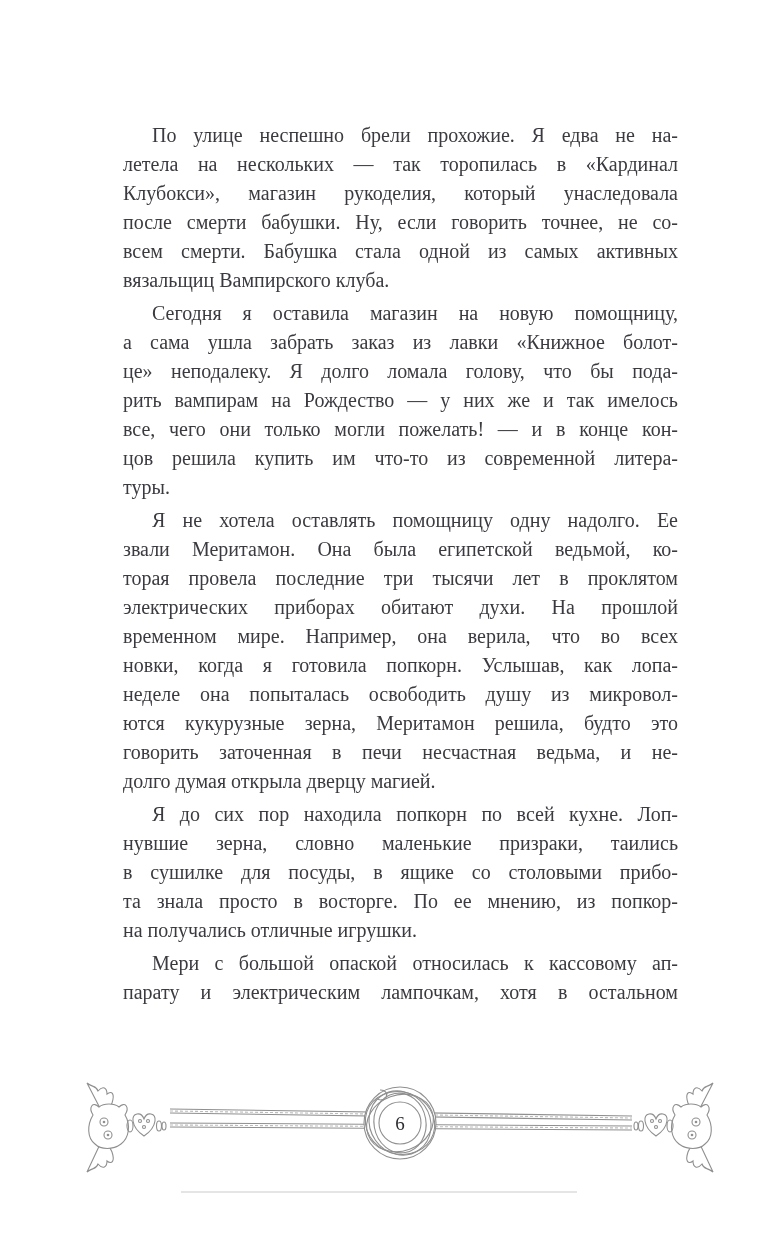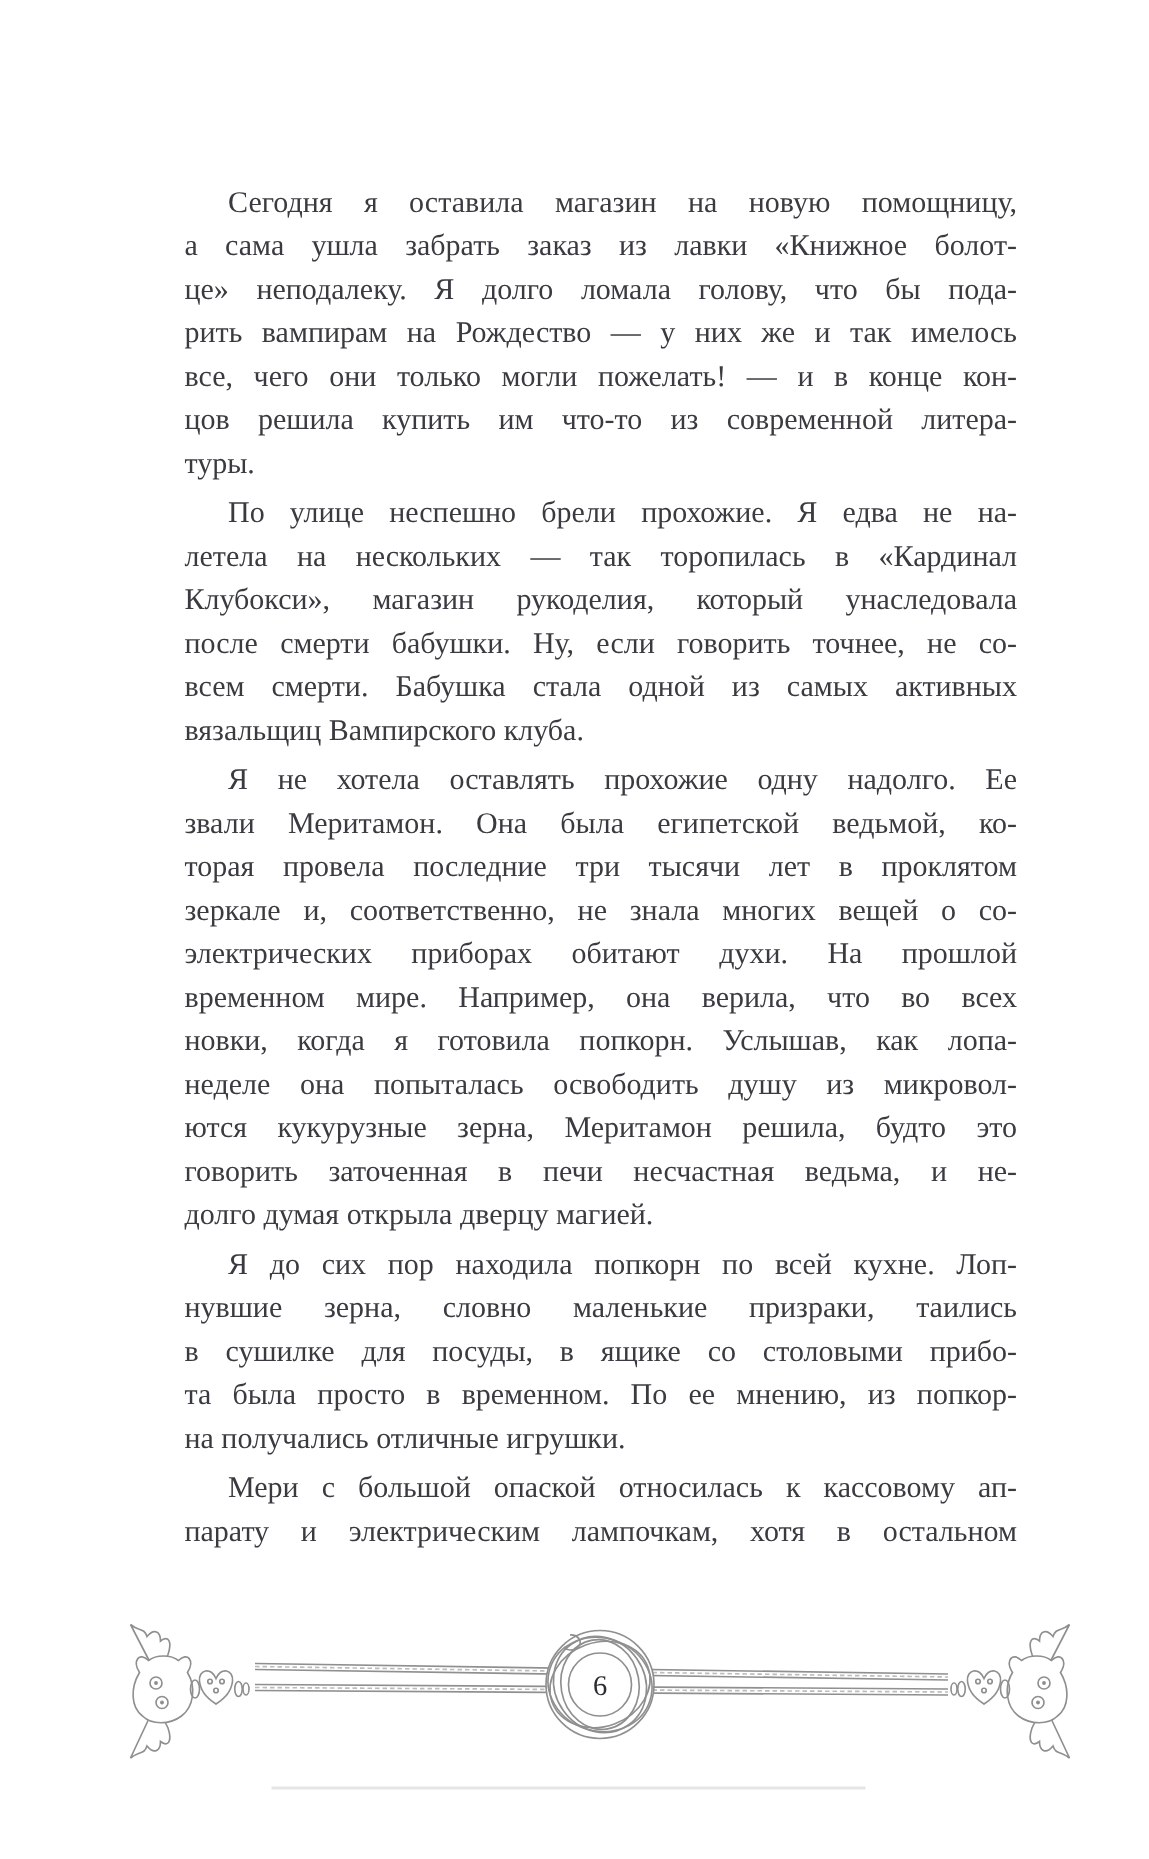--- a/index.html
+++ b/index.html
@@ -50,54 +50,53 @@
     background: #e5e5e5;
   }
 </style>
 </head>
 <body>
 
 <div>
 
   <div class="text-block">
       <div class="para">
+        <div class="line first">По улице неспешно брели прохожие. Я едва не на-</div>
+        <div class="line">летела на нескольких — так торопилась в «Кардинал</div>
+        <div class="line">Клубокси», магазин рукоделия, который унаследовала</div>
+        <div class="line">после смерти бабушки. Ну, если говорить точнее, не со-</div>
+        <div class="line">всем смерти. Бабушка стала одной из самых активных</div>
+        <div class="line last">вязальщиц Вампирского клуба.</div>
+      </div>
+      <div class="para">
         <div class="line first">Сегодня я оставила магазин на новую помощницу,</div>
         <div class="line">а сама ушла забрать заказ из лавки «Книжное болот-</div>
         <div class="line">це» неподалеку. Я долго ломала голову, что бы пода-</div>
         <div class="line">рить вампирам на Рождество — у них же и так имелось</div>
         <div class="line">все, чего они только могли пожелать! — и в конце кон-</div>
         <div class="line">цов решила купить им что-то из современной литера-</div>
         <div class="line last">туры.</div>
       </div>
       <div class="para">
-        <div class="line first">По улице неспешно брели прохожие. Я едва не на-</div>
-        <div class="line">летела на нескольких — так торопилась в «Кардинал</div>
-        <div class="line">Клубокси», магазин рукоделия, который унаследовала</div>
-        <div class="line">после смерти бабушки. Ну, если говорить точнее, не со-</div>
-        <div class="line">всем смерти. Бабушка стала одной из самых активных</div>
-        <div class="line last">вязальщиц Вампирского клуба.</div>
-      </div>
-      <div class="para">
-        <div class="line first">Я не хотела оставлять прохожие одну надолго. Ее</div>
+        <div class="line first">Я не хотела оставлять помощницу одну надолго. Ее</div>
         <div class="line">звали Меритамон. Она была египетской ведьмой, ко-</div>
         <div class="line">торая провела последние три тысячи лет в проклятом</div>
-        <div class="line">зеркале и, соответственно, не знала многих вещей о со-</div>
         <div class="line">электрических приборах обитают духи. На прошлой</div>
         <div class="line">временном мире. Например, она верила, что во всех</div>
         <div class="line">новки, когда я готовила попкорн. Услышав, как лопа-</div>
         <div class="line">неделе она попыталась освободить душу из микровол-</div>
         <div class="line">ются кукурузные зерна, Меритамон решила, будто это</div>
         <div class="line">говорить заточенная в печи несчастная ведьма, и не-</div>
         <div class="line last">долго думая открыла дверцу магией.</div>
       </div>
       <div class="para">
         <div class="line first">Я до сих пор находила попкорн по всей кухне. Лоп-</div>
         <div class="line">нувшие зерна, словно маленькие призраки, таились</div>
         <div class="line">в сушилке для посуды, в ящике со столовыми прибо-</div>
-        <div class="line">та была просто в временном. По ее мнению, из попкор-</div>
+        <div class="line">та знала просто в восторге. По ее мнению, из попкор-</div>
         <div class="line last">на получались отличные игрушки.</div>
       </div>
       <div class="para">
         <div class="line first">Мери с большой опаской относилась к кассовому ап-</div>
         <div class="line">парату и электрическим лампочкам, хотя в остальном</div>
       </div>
     </div>
 
   <svg class="ornament" width="640" height="110" viewBox="0 0 640 110">
     <defs>

